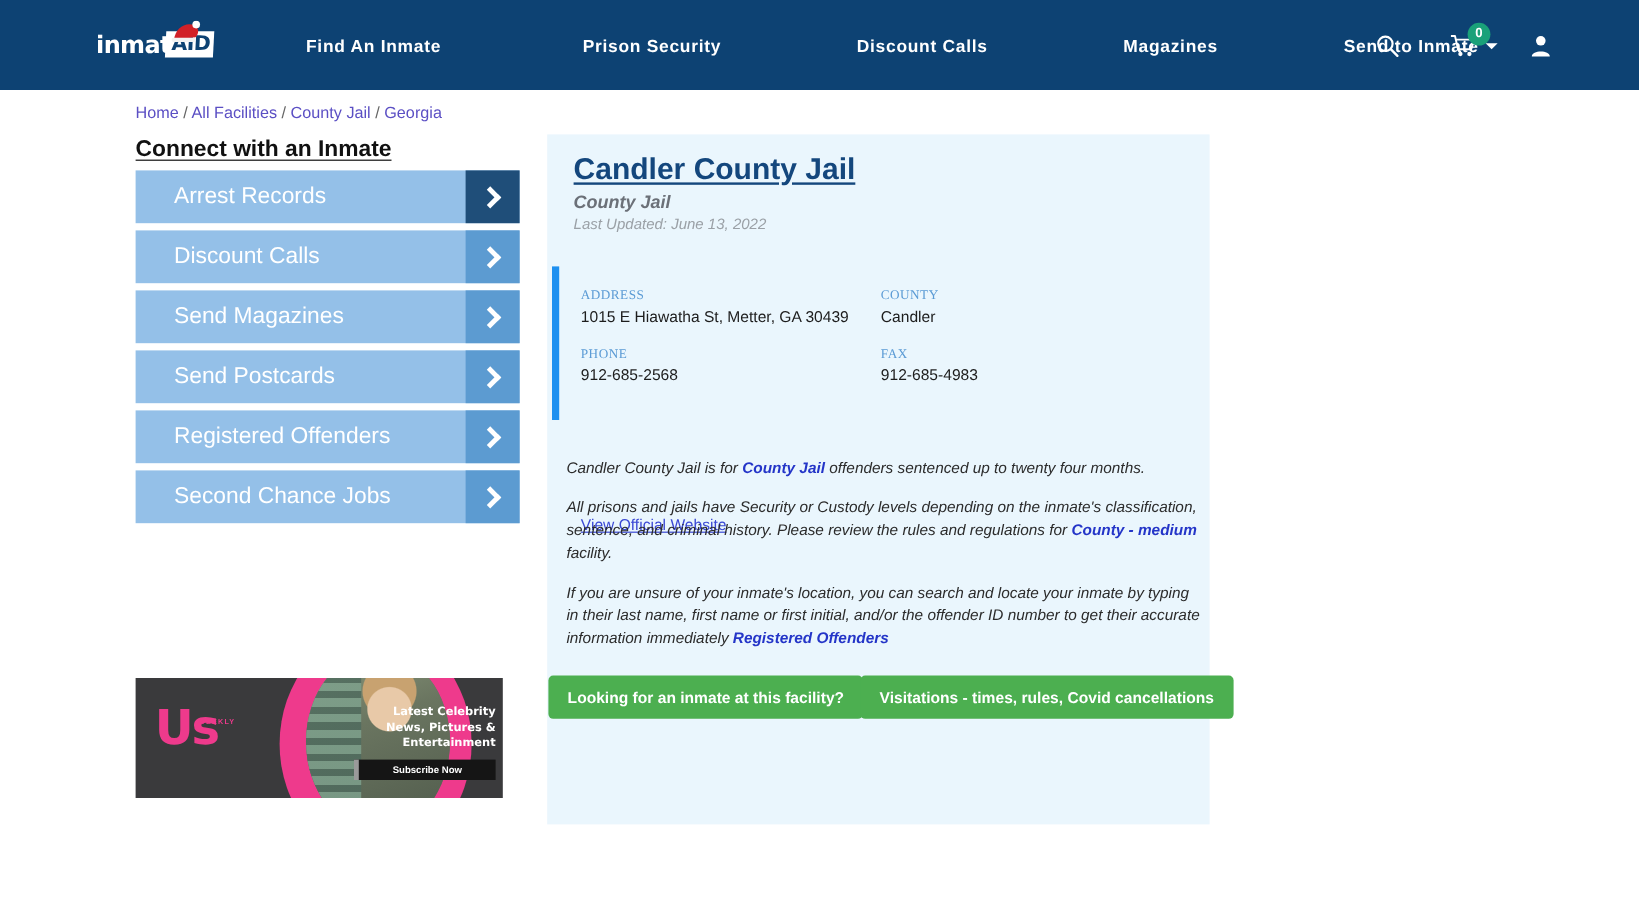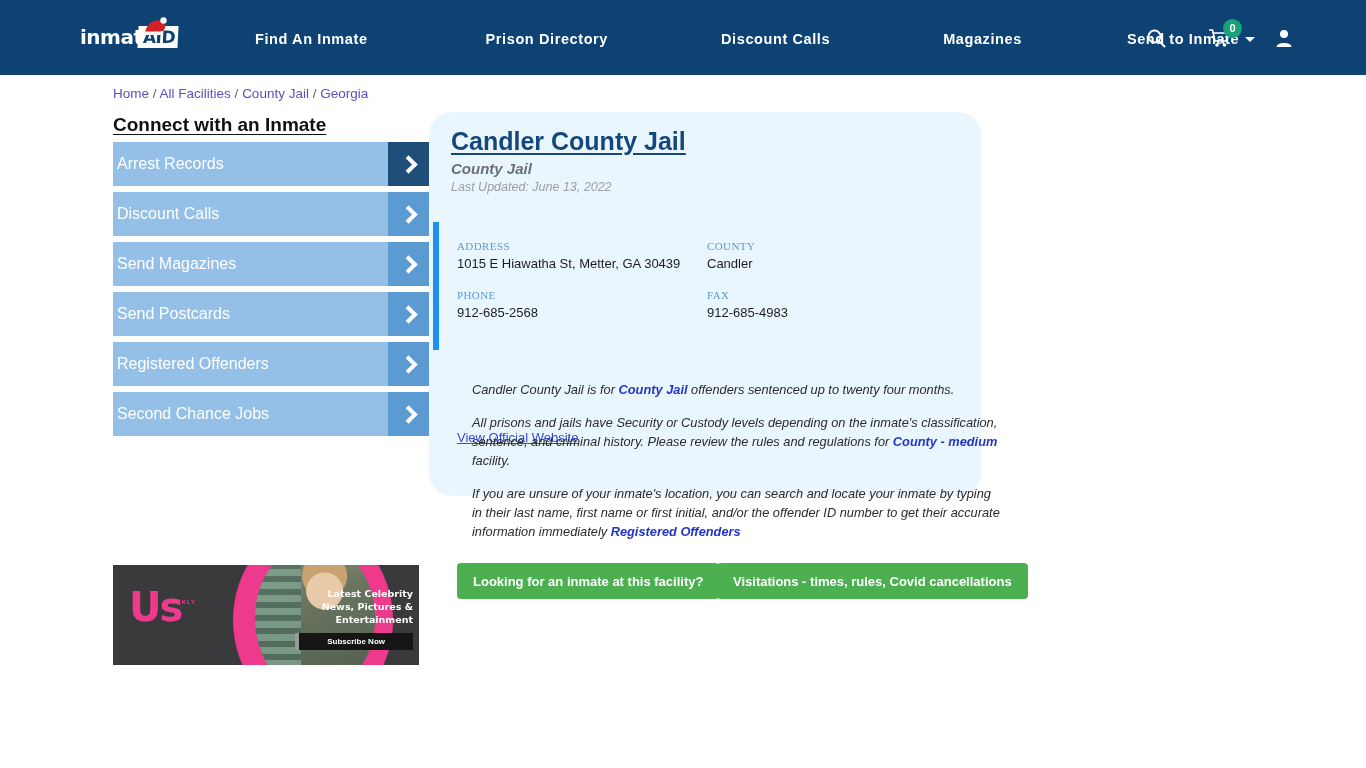--- a/index.html
+++ b/index.html
@@ -89,21 +89,21 @@
   }
 
   
   .sidebar { position: absolute; left: 113px; top: 142px; width: 320px; }
   .side-item {
     position: relative; height: 44px; margin-bottom: 6px;
     background: #94c0e8; display: flex; align-items: center;
     cursor: pointer;
   }
   .side-item .label {
-    color: #ffffff; font-size: 16px; padding-left: 4px;
+    color: #ffffff; font-size: 19px; padding-left: 32px;
     font-family: "Liberation Sans", sans-serif;
   }
   .side-item .arrow-box {
     position: absolute; right: 0; top: 0;
     width: 45px; height: 44px; background: #5c9bd1;
     display: flex; align-items: center; justify-content: center;
   }
   .side-item.active .arrow-box { background: #1f4e79; }
   .chev {
     width: 13px; height: 13px;
@@ -159,24 +159,23 @@
   }
   .ad-cta {
     display: inline-block; margin-top: 7px;
     background: #151515; color: #ffffff;
     font-size: 8px; font-weight: bold; padding: 4px 28px;
     border-left: 4px solid #9a9a9a;
   }
 
   
   .card {
-    position: absolute; left: 429px; top: 112px;
-    width: 552px; height: 384px;
+    position: absolute; left: 456px; top: 112px;
+    width: 552px; height: 575px;
     background: #eaf6fd;
-    border-radius: 23px;
   }
   .card-title {
     position: absolute; left: 22px; top: 15px;
     font-size: 25px; font-weight: bold; color: #14477d;
     text-decoration: underline; text-underline-offset: 3px;
   }
   .card-sub {
     position: absolute; left: 22px; top: 48px;
     font-size: 15px; font-weight: bold; font-style: italic; color: #6b7078;
   }
@@ -235,21 +234,21 @@
     <svg class="santa-hat" viewBox="0 0 26 18">
       <path d="M3 16 C4 7, 12 1, 20 4 C24 5.5, 24 11, 21 14 Z" fill="#d12027"></path>
       <circle cx="21.5" cy="3.5" r="3.2" fill="#ffffff"></circle>
       <rect x="1" y="14.5" width="20" height="3.5" rx="1.7" fill="#f2f2f2"></rect>
     </svg>
     <span class="logo-aid">AID</span>
   </div>
 
   <div class="nav">
     <span class="nav-item nav-gap-1">Find An Inmate</span>
-    <span class="nav-item nav-gap-2">Prison Directory</span>
+    <span class="nav-item nav-gap-2">Prison Security</span>
     <span class="nav-item nav-gap-3">Discount Calls</span>
     <span class="nav-item nav-gap-4">Magazines</span>
     <span class="nav-item"><span>Send to Inmate</span><i class="caret"></i></span>
   </div>
 
   <div class="hdr-icons">
     <span class="icon-btn">
       <svg width="20" height="20" viewBox="0 0 20 20">
           <circle cx="8.5" cy="8.5" r="6" fill="none" stroke="#ffffff" stroke-width="1.8"></circle>
           <line x1="13" y1="13" x2="18.5" y2="18.5" stroke="#ffffff" stroke-width="2" stroke-linecap="round"></line>

